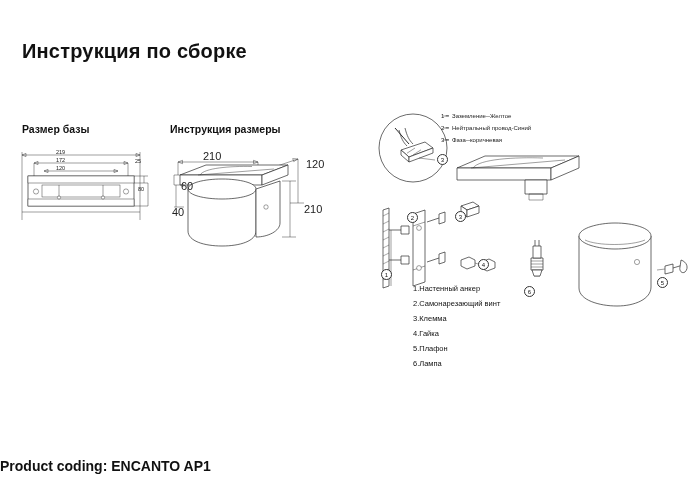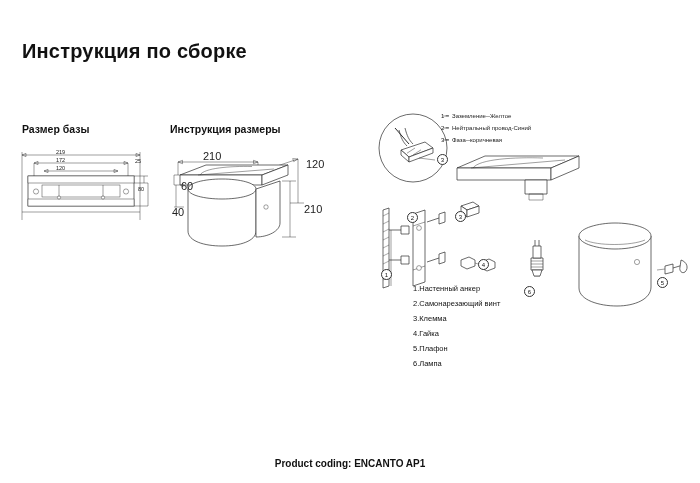--- a/index.html
+++ b/index.html
@@ -79,22 +79,21 @@
     align-items: center;
     justify-content: center;
     background: #fff;
     box-sizing: border-box;
   }
   .footer {
     position: absolute;
     left: 0;
     top: 458px;
     width: 700px;
-    text-align: center;
-    font-size: 10px;
+    font-size: 14px;
     font-weight: bold;
     color: #111111;
   }
   svg { display: block; }
   .ln { stroke: #2b2b2b; fill: none; }
   .thin { stroke-width: 0.7; }
   .hair { stroke-width: 0.45; }
   .med { stroke-width: 1; }
   .fillw { fill: #ffffff; }
 </style>

